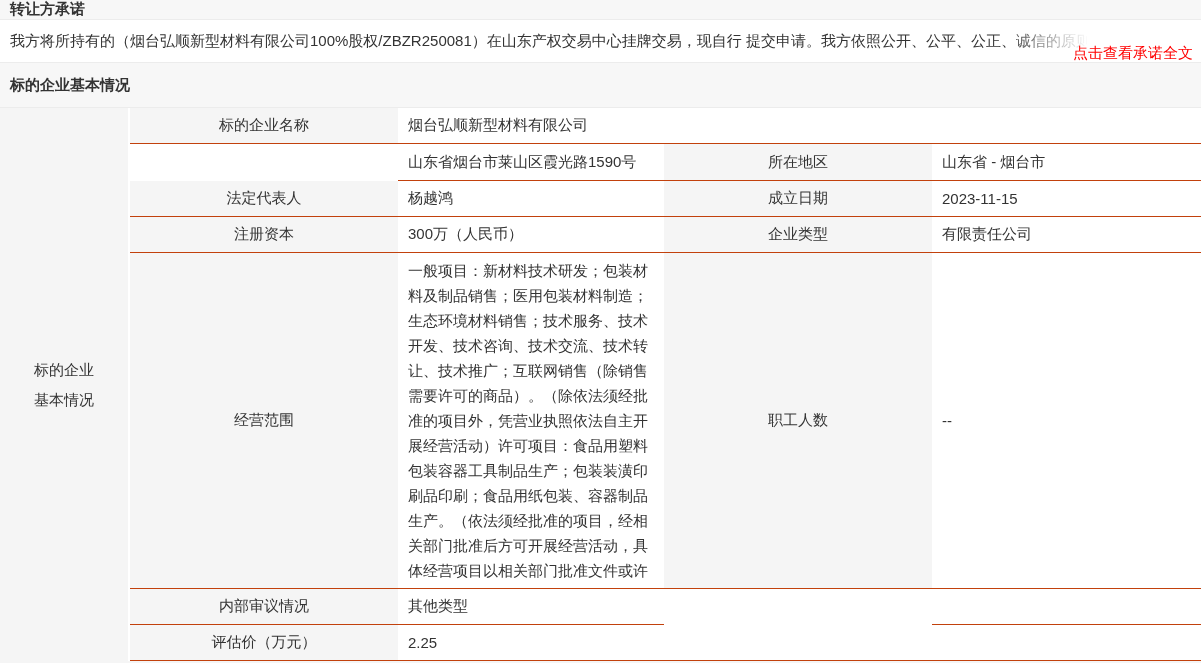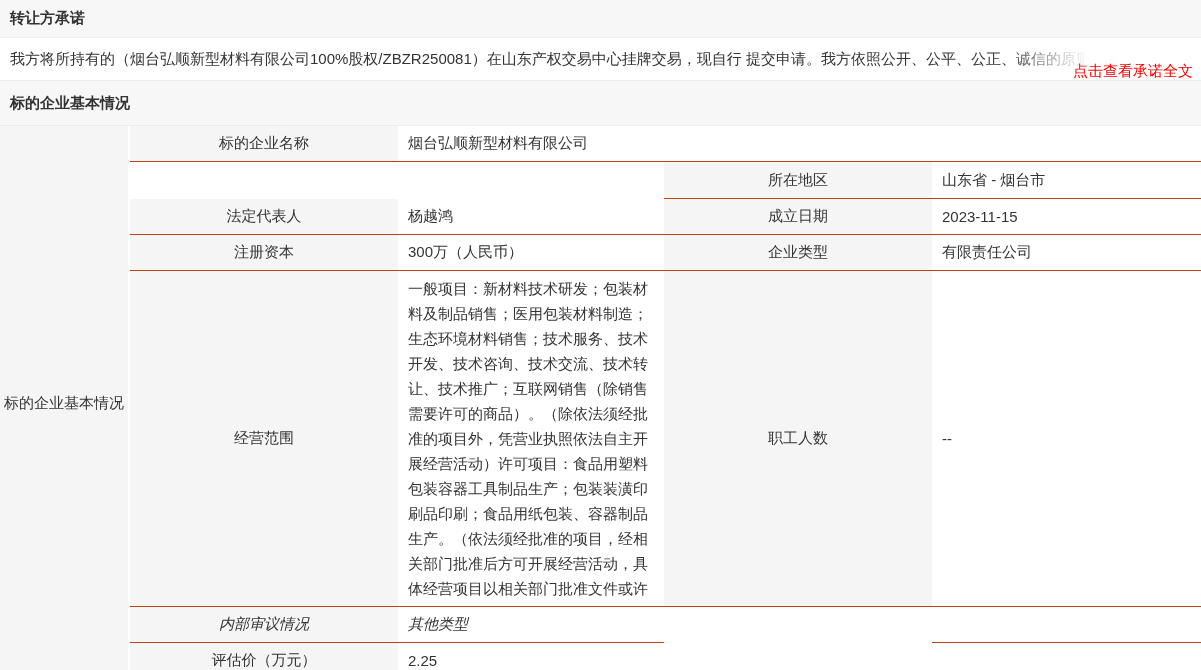--- a/index.html
+++ b/index.html
@@ -4,21 +4,21 @@
 <style>
   * { box-sizing: border-box; margin: 0; padding: 0; }
   html, body { width: 1201px; height: 670px; overflow: hidden; }
   body {
     font-family: "Liberation Sans", "DejaVu Sans", sans-serif;
     font-size: 15px;
     color: #333;
     background: #fff;
   }
   .section-header {
-    height: 38px;
+    height: 20px;
     background: #f7f7f7;
     border-bottom: 1px solid #ececec;
     display: flex;
     align-items: center;
     padding: 0 10px;
     font-weight: bold;
     color: #333;
   }
   .section-header.second {
     height: 46px;
@@ -72,38 +72,38 @@
     padding: 0 10px;
     color: #333;
   }
   .group {
     grid-column: 1;
     grid-row: 1 / 8;
     background: #f5f5f5;
     border-right: 2px solid #ffffff;
     border-bottom: none;
     display: flex;
-    flex-direction: row;
+    flex-direction: column;
     align-items: center;
     justify-content: center;
     line-height: 30px;
     color: #333;
   }
   .multiline {
     align-items: flex-start;
     padding: 5px 10px;
     line-height: 25px;
   }
   .c2 { grid-column: 2; }
   .c3 { grid-column: 3; }
   .c4 { grid-column: 4; }
   .c5 { grid-column: 5; }
   .c3span { grid-column: 3 / 6; }
   .r1 { grid-row: 1; } .r2 { grid-row: 2; } .r3 { grid-row: 3; }
-  .r4 { grid-row: 4; } .r5 { grid-row: 5; } .r6 { grid-row: 6; font-style: italic; } .r7 { grid-row: 7; }
+  .r4 { grid-row: 4; } .r5 { grid-row: 5; } .r6 { grid-row: 6; } .r7 { grid-row: 7; }
   .bottom-sliver {
     height: 2px;
     background: #f5f5f5;
   }
 </style>
 </head>
 <body>
 
 <div>
 
@@ -123,20 +123,21 @@
   <div class="info-table">
 
     <div class="cell group">
       <div>标的企业</div>
       <div>基本情况</div>
     </div>
 
     <div class="cell lab c2 r1">标的企业名称</div>
     <div class="cell val c3span r1">烟台弘顺新型材料有限公司</div>
 
+    <div class="cell val c3 r2">山东省烟台市莱山区霞光路1590号</div>
     <div class="cell lab c4 r2">所在地区</div>
     <div class="cell val c5 r2">山东省 - 烟台市</div>
 
     <div class="cell lab c2 r3">法定代表人</div>
     <div class="cell val c3 r3">杨越鸿</div>
     <div class="cell lab c4 r3">成立日期</div>
     <div class="cell val c5 r3">2023-11-15</div>
 
     <div class="cell lab c2 r4">注册资本</div>
     <div class="cell val c3 r4">300万（人民币）</div>

